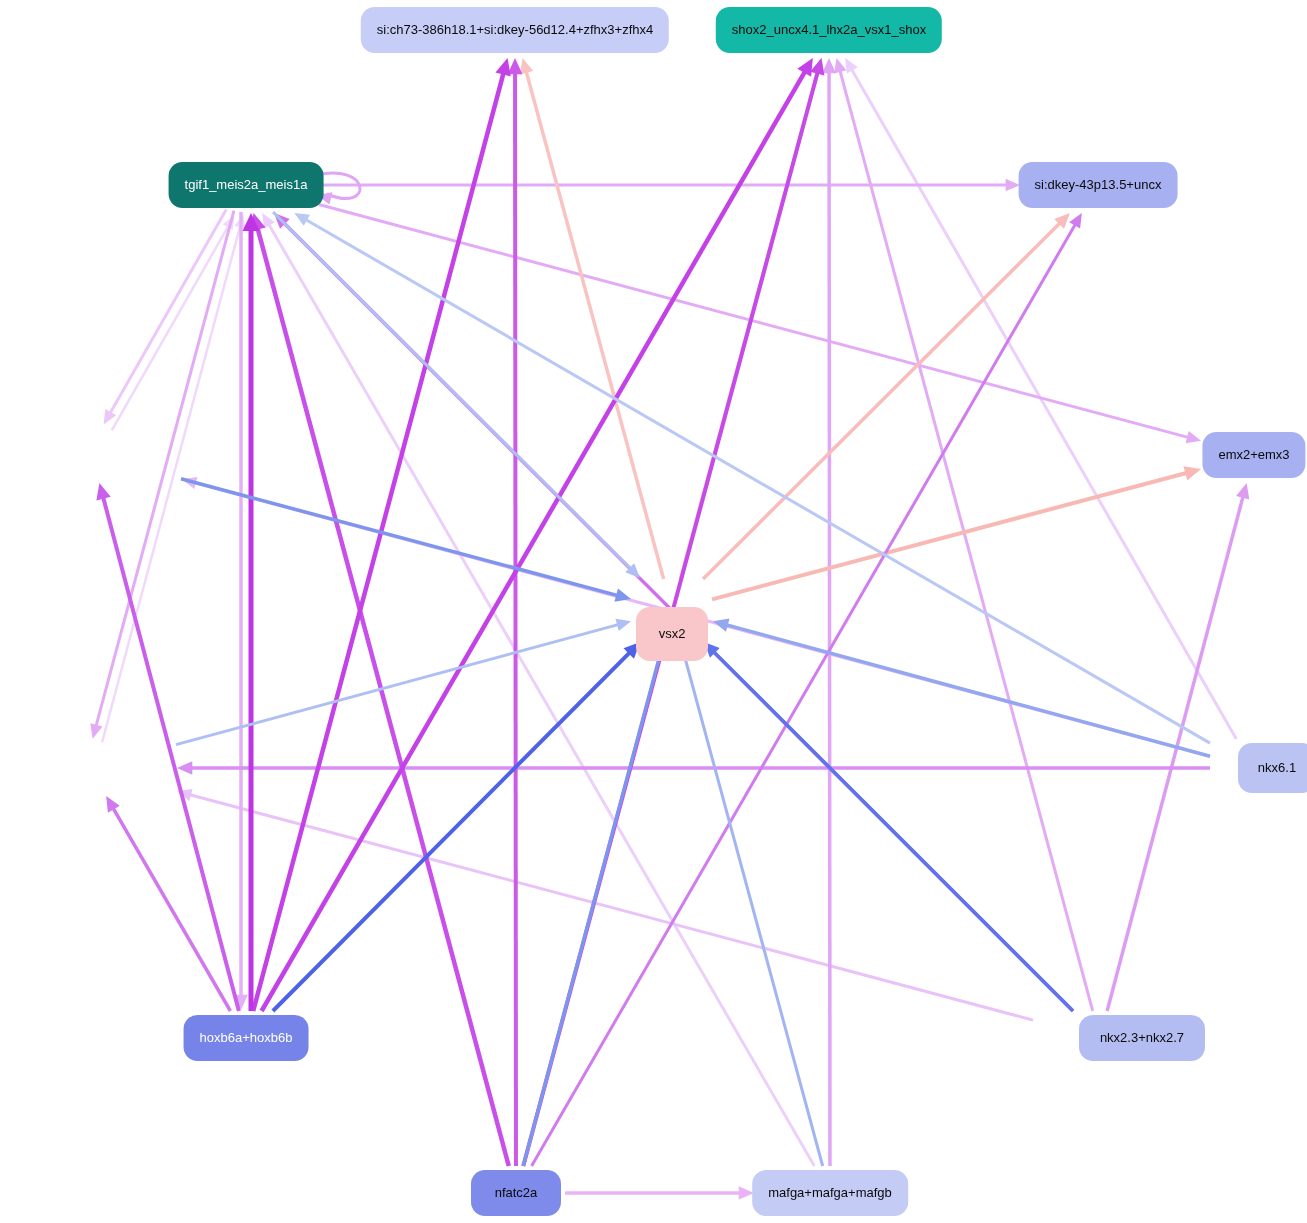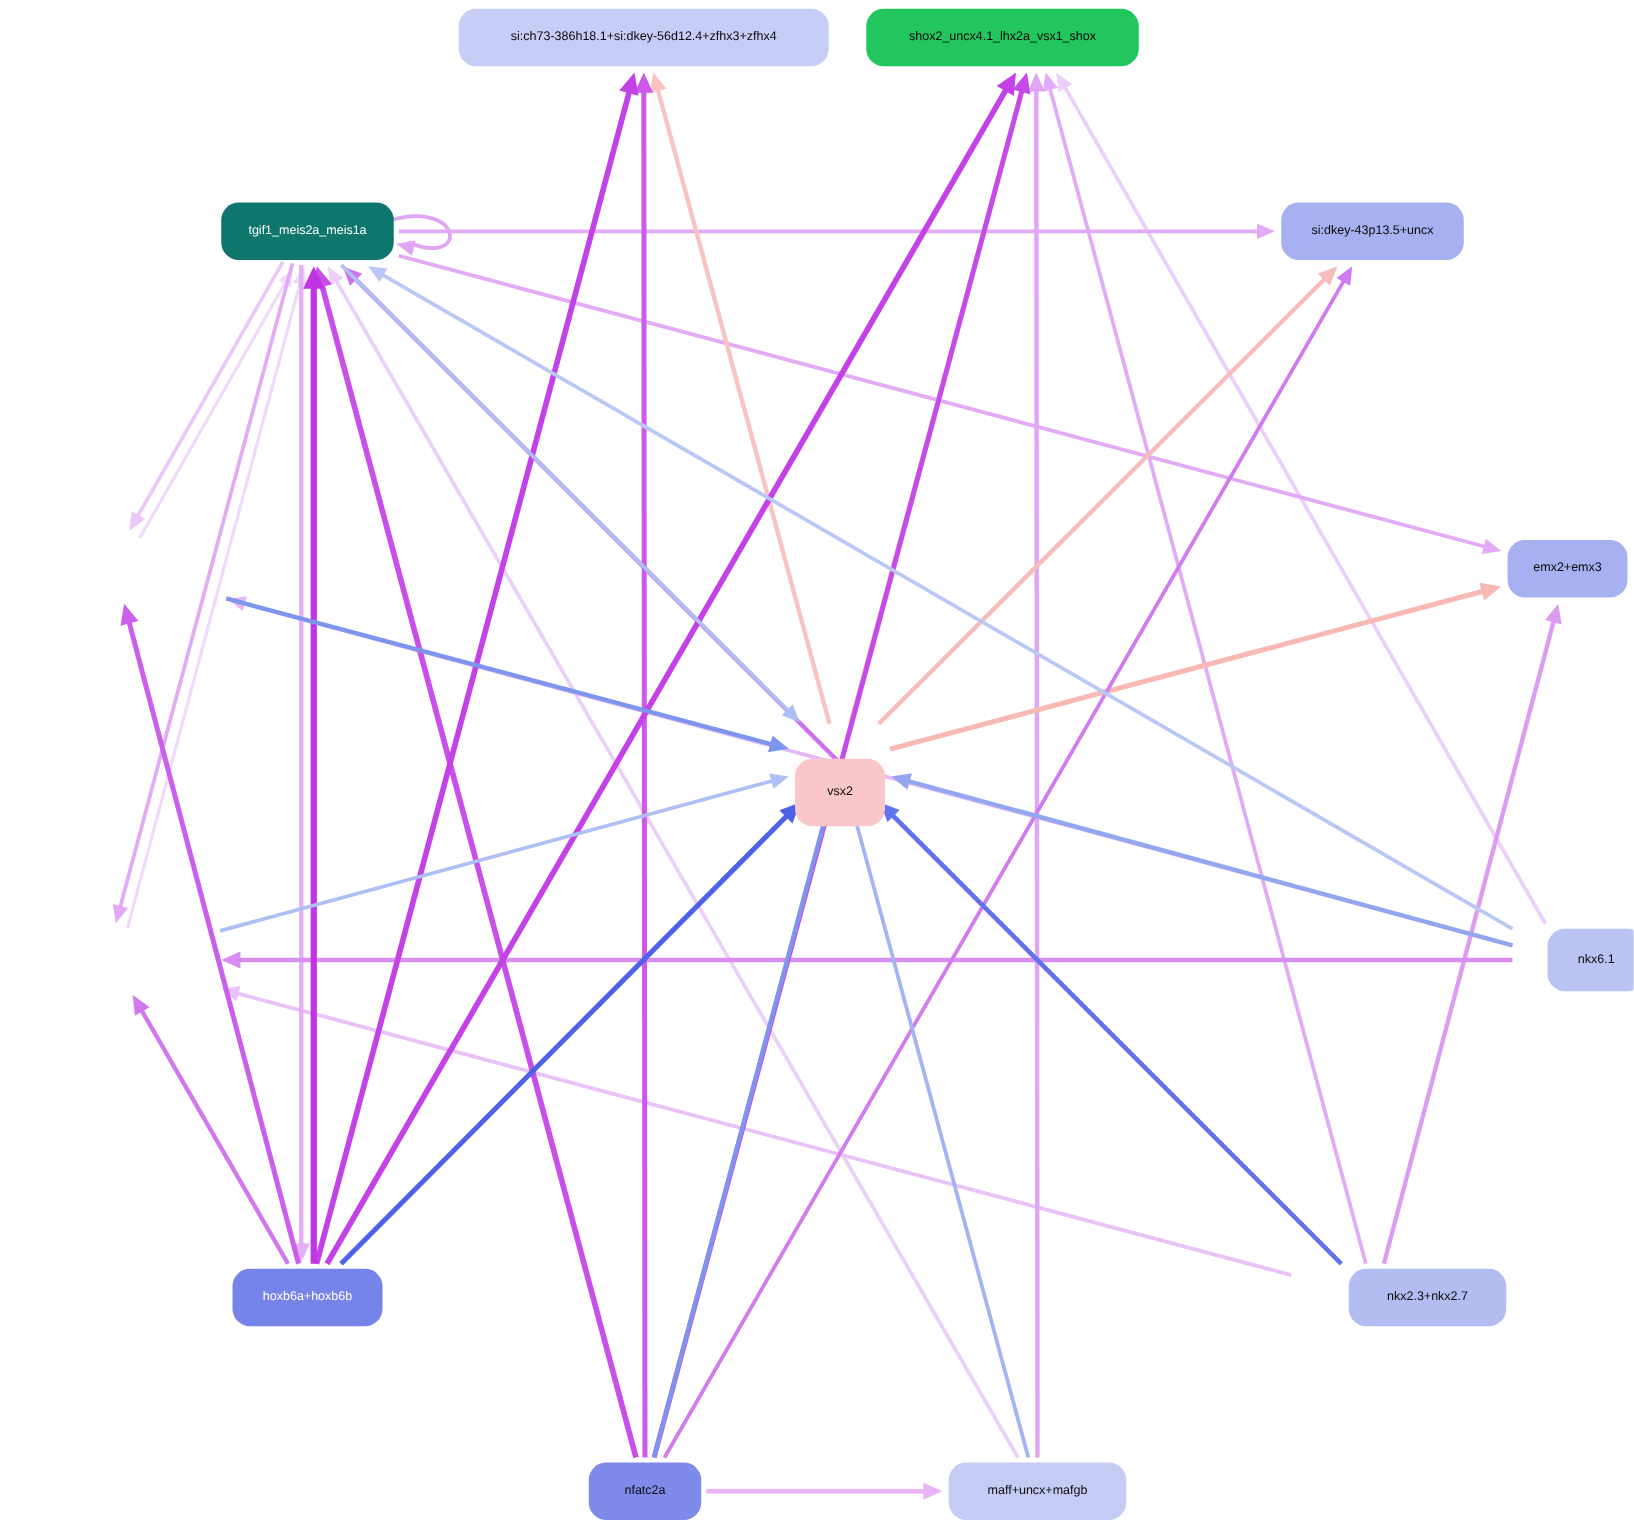--- a/index.html
+++ b/index.html
@@ -10,21 +10,21 @@
     overflow:hidden;
     font-family:"Liberation Sans", sans-serif;
   }
   #edge-layer{position:absolute;left:0;top:0;}
   #node-layer{position:absolute;left:0;top:0;width:100%;height:100%;pointer-events:none;}
   .node{
     position:absolute;
     transform:translate(-50%,-50%);
     padding:12px 16px;
     border-radius:14px;
-    font-size:10px;
+    font-size:13px;
     line-height:1.15;
     white-space:nowrap;
     text-align:center;
     color:#0a0a0a;
     pointer-events:auto;
     box-sizing:border-box;
   }
 </style>
 </head>
 <body>
@@ -109,21 +109,21 @@
       <polygon points="663.4373927958834,642 666.0997322771456,658.5506630829858 652.8653326065127,655.0093828966759" fill="#7e95ee"></polygon>
       <line x1="1073" y1="1011" x2="713.4045201897811" y2="651.4045201897811" stroke="#5d74ea" stroke-width="3.5"></line>
       <polygon points="704,642 719.6624152032821,647.9750523010264 709.9750523010264,657.6624152032821" fill="#5d74ea"></polygon>
       <line x1="272.8738317757009" y1="1011" x2="630.13215891444" y2="652.0644037197645" stroke="#4e62e8" stroke-width="4"></line>
       <polygon points="640.1495327102804,642 633.9660913041989,658.7022469260145 623.4764310892331,648.2616038148568" fill="#4e62e8"></polygon>
     </svg>
   <div id="node-layer">
       <div class="node" style="left: 515px; top: 30px; min-width: 296px; min-height: 46px; background: rgb(198, 205, 246); color: rgb(10, 10, 10); display: flex; align-items: center; justify-content: center;">
         <span>si:ch73-386h18.1+si:dkey-56d12.4+zfhx3+zfhx4</span>
       </div>
-      <div class="node" style="left: 802px; top: 30px; min-width: 218px; min-height: 46px; background: #22c55e; color: rgb(10, 10, 10); display: flex; align-items: center; justify-content: center;">
+      <div class="node" style="left: 829px; top: 30px; min-width: 218px; min-height: 46px; background: #14b8a6; color: rgb(10, 10, 10); display: flex; align-items: center; justify-content: center;">
         <span>shox2_uncx4.1_lhx2a_vsx1_shox</span>
       </div>
       <div class="node" style="left: 246px; top: 185px; min-width: 138px; min-height: 46px; background: #0f766e; color: rgb(255, 255, 255); display: flex; align-items: center; justify-content: center;">
         <span>tgif1_meis2a_meis1a</span>
       </div>
       <div class="node" style="left: 1098px; top: 185px; min-width: 146px; min-height: 46px; background: rgb(167, 176, 241); color: rgb(10, 10, 10); display: flex; align-items: center; justify-content: center;">
         <span>si:dkey-43p13.5+uncx</span>
       </div>
       <div class="node" style="left: 1254px; top: 455px; min-width: 96px; min-height: 46px; background: rgb(167, 176, 241); color: rgb(10, 10, 10); display: flex; align-items: center; justify-content: center;">
         <span>emx2+emx3</span>
@@ -137,16 +137,16 @@
       <div class="node" style="left: 246px; top: 1038px; min-width: 120px; min-height: 46px; background: rgb(118, 132, 233); color: rgb(255, 255, 255); display: flex; align-items: center; justify-content: center;">
         <span>hoxb6a+hoxb6b</span>
       </div>
       <div class="node" style="left: 1142px; top: 1038px; min-width: 126px; min-height: 46px; background: rgb(180, 189, 242); color: rgb(10, 10, 10); display: flex; align-items: center; justify-content: center;">
         <span>nkx2.3+nkx2.7</span>
       </div>
       <div class="node" style="left: 516px; top: 1193px; min-width: 90px; min-height: 46px; background: rgb(126, 139, 234); color: rgb(10, 10, 10); display: flex; align-items: center; justify-content: center;">
         <span>nfatc2a</span>
       </div>
       <div class="node" style="left: 830px; top: 1193px; min-width: 142px; min-height: 46px; background: rgb(196, 204, 246); color: rgb(10, 10, 10); display: flex; align-items: center; justify-content: center;">
-        <span>maff+uncx+mafgb</span>
+        <span>mafga+mafga+mafgb</span>
       </div>
     </div>
 </div>
 
 </body></html>

